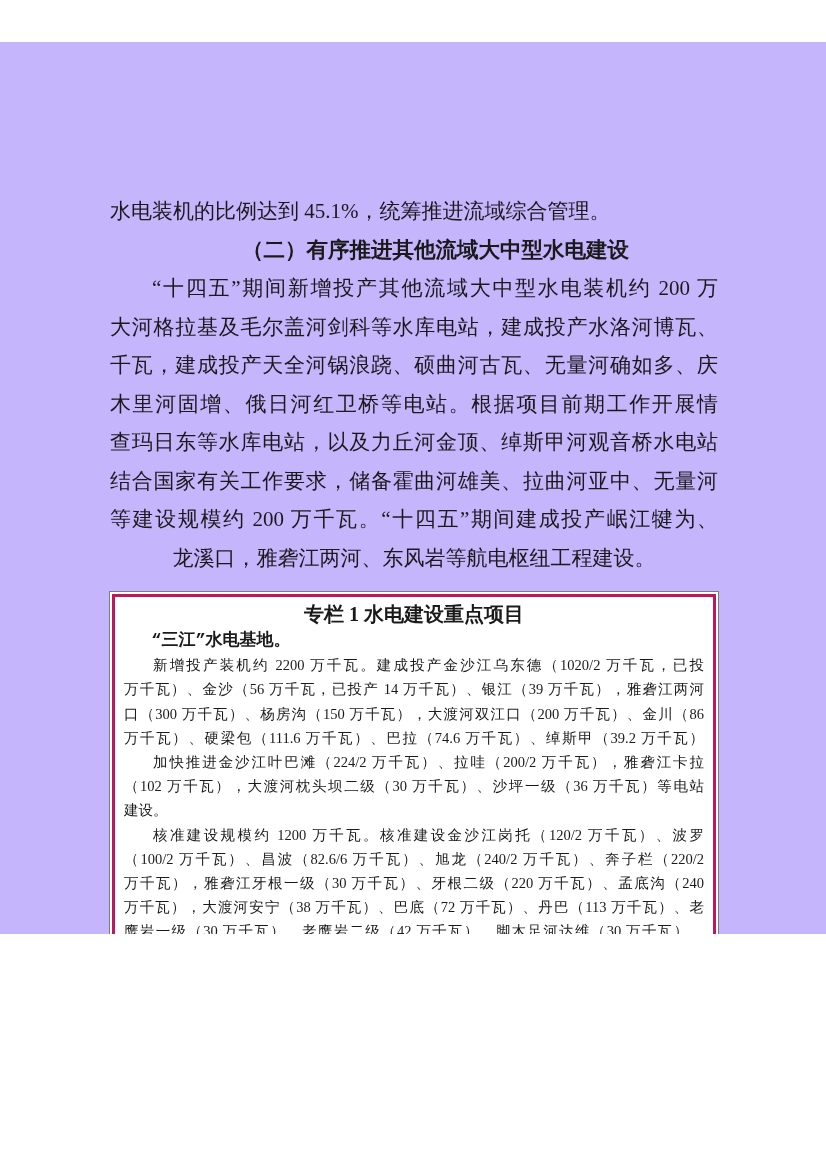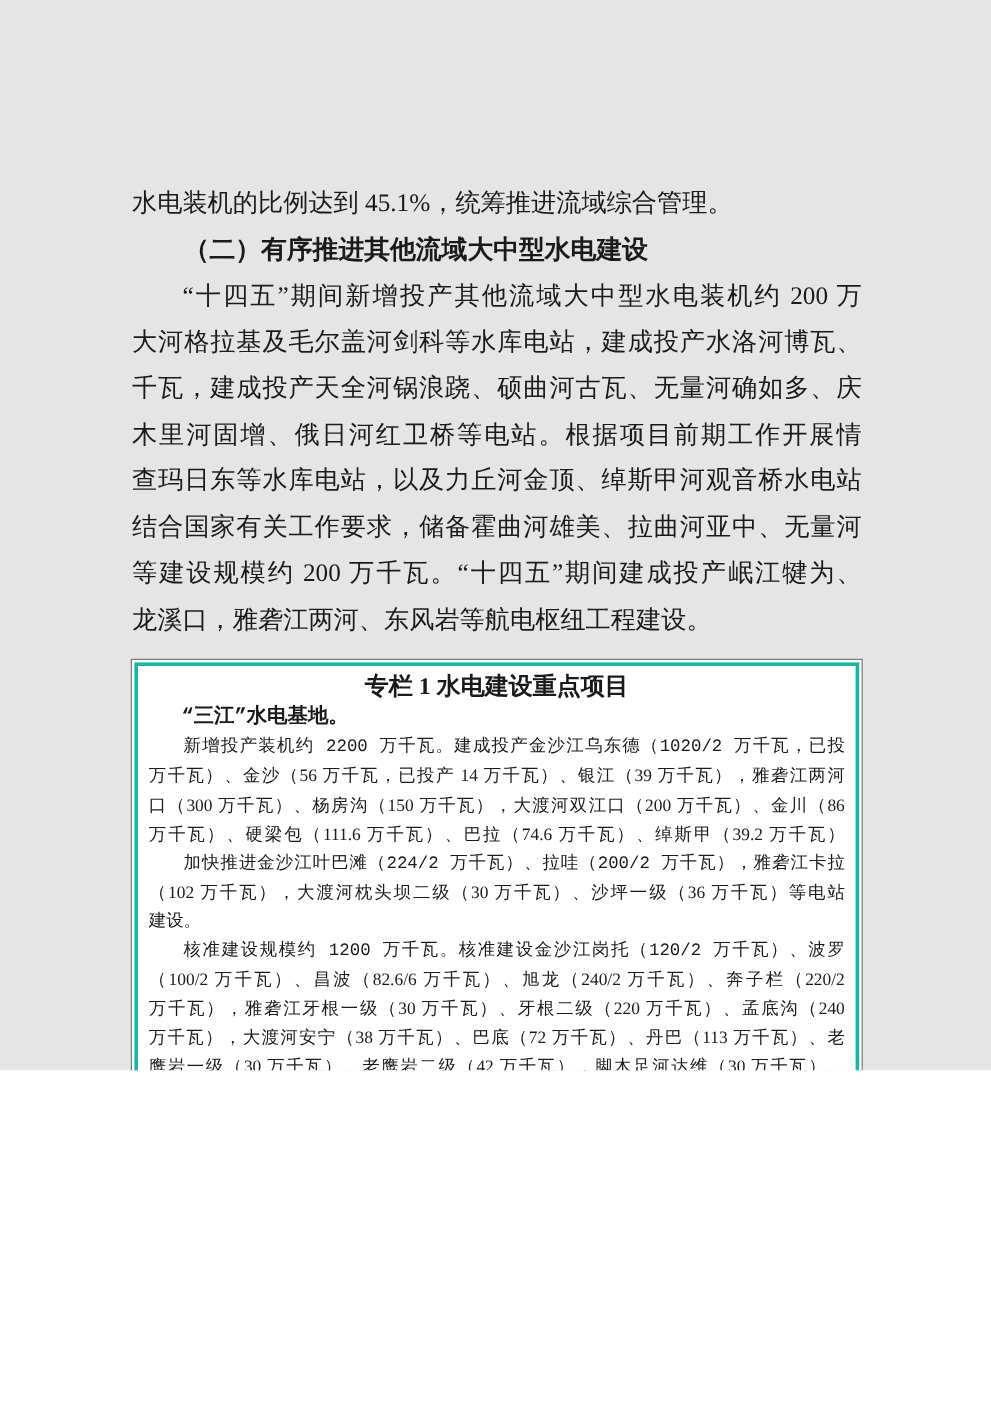--- a/index.html
+++ b/index.html
@@ -1,55 +1,57 @@
 <!DOCTYPE html>
 <html><head>
 <meta charset="utf-8">
 <style>
   html, body { margin: 0; padding: 0; background: #ffffff; }
   .page {
     position: relative;
     width: 826px;
     height: 892px;
-    background: #e5e5e5;
+    background: #c4b5fd;
     font-family: "Liberation Serif", "DejaVu Serif", serif;
     color: #1a1a1a;
     overflow: hidden;
+    margin-top: 42px;
   }
   .content {
     position: absolute;
     left: 110px;
     top: 150px;
     width: 608px;
   }
   
   .bline {
     font-size: 21px;
     line-height: 38.5px;
     height: 38.5px;
     overflow: hidden;
     white-space: nowrap;
+    text-align: center;
   }
   .j {
     white-space: normal;
     text-align: justify;
     text-align-last: justify;
   }
   .ind { text-indent: 2em; }
   .heading {
     font-weight: bold;
     text-indent: 2em;
     font-size: 21.5px;
   }
   
   .callout {
     margin-top: 17px;
     margin-left: 2px;
     margin-right: 2px;
-    border: 3px solid #14b8a6;
+    border: 3px solid #be185d;
     box-shadow: 0 0 0 2px #ffffff, 0 0 0 3px #7d7d7d;
     padding: 3px 9px 6px 9px;
     background: #ffffff;
   }
   .ctitle {
     font-size: 20px;
     font-weight: bold;
     text-align: center;
     line-height: 29px;
     height: 29px;
@@ -61,21 +63,21 @@
     height: 24.2px;
     overflow: hidden;
     white-space: nowrap;
   }
   .csub {
     font-weight: bold;
     font-size: 17px;
     text-indent: 1.6em;
     font-family: Liberation Mono, monospace;
   }
-  .ind2 { text-indent: 2em; font-family: Liberation Mono, monospace; }
+  .ind2 { text-indent: 2em; }
   .footer {
     position: absolute;
     left: 128px;
     top: 1003px;
     font-size: 21px;
     letter-spacing: 2px;
     color: #3a3a3a;
   }
 </style>
 </head>

